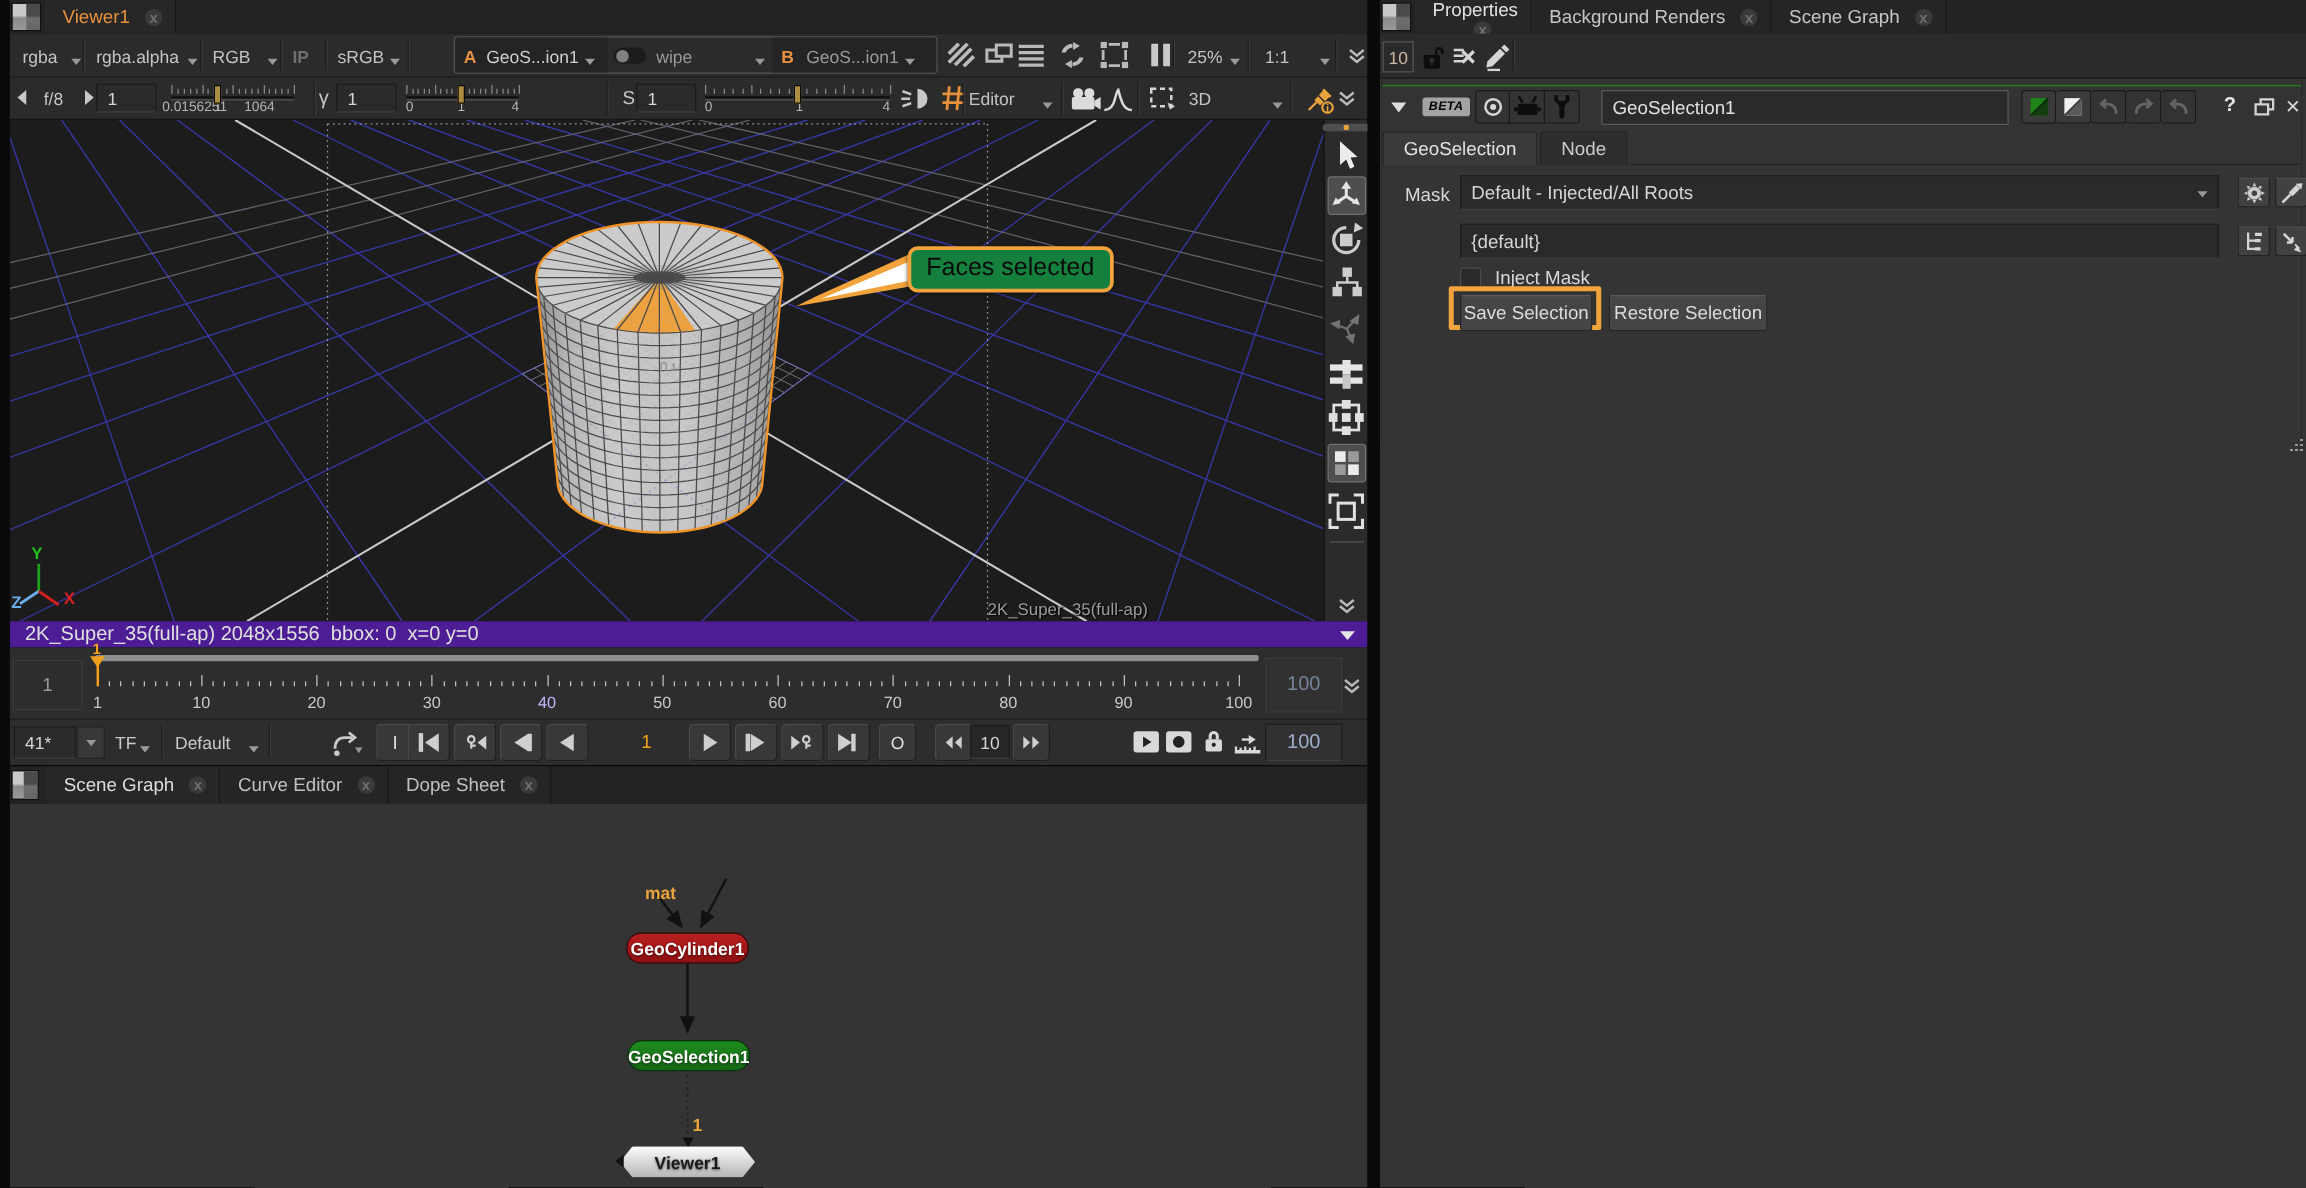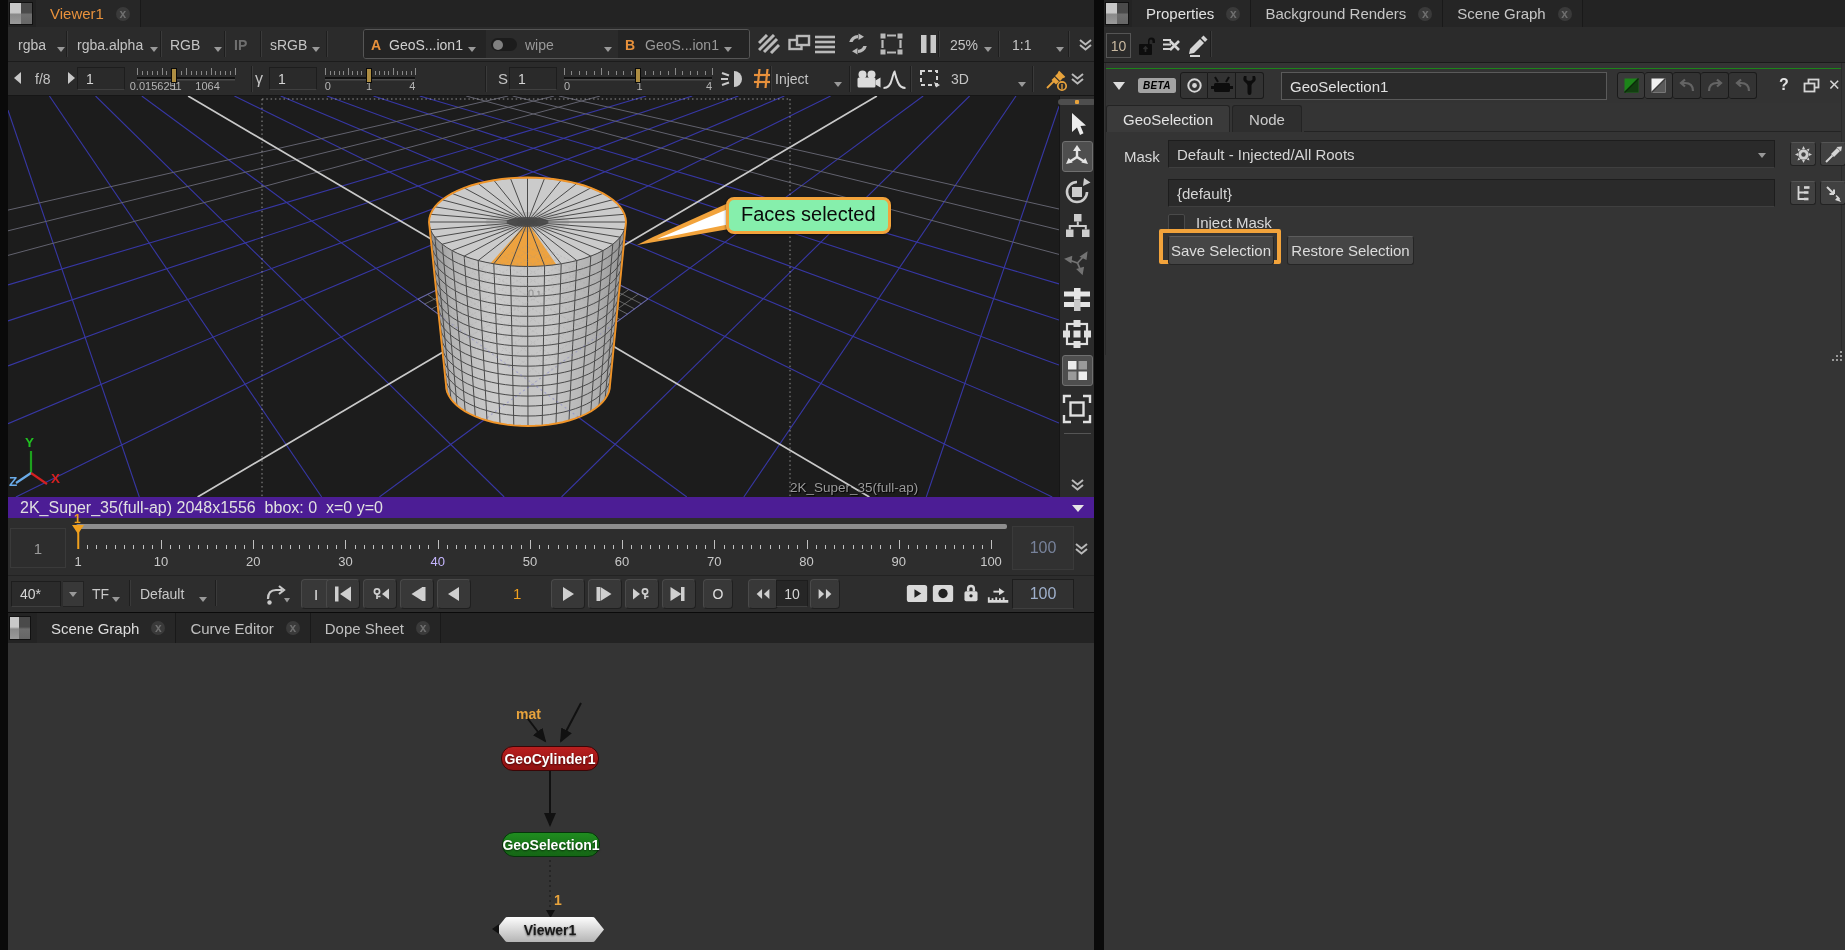--- a/index.html
+++ b/index.html
@@ -259,21 +259,21 @@
         </svg></div>
 <div class="abs" style="left:745px;top:6px;"><svg width="20" height="21" viewBox="0 0 20 21">
           <g stroke="#e8913c" stroke-width="2.2">
             <line x1="6.5" y1="1" x2="4.5" y2="20"></line>
             <line x1="14.5" y1="1" x2="12.5" y2="20"></line>
             <line x1="1" y1="7" x2="19" y2="7"></line>
             <line x1="1" y1="14" x2="19" y2="14"></line>
           </g>
         </svg></div>
 <div class="vsep" style="left:762px;"></div>
-<div class="abs" style="left:767px;top:9px;">Inject</div>
+<div class="abs" style="left:767px;top:9px;">Editor</div>
 <div class="abs" style="left:826px;top:13px;"><span class="darr"></span></div>
 <div class="vsep" style="left:841px;"></div>
 <div class="abs" style="left:847px;top:7px;"><svg width="26" height="21" viewBox="0 0 26 21">
           <g fill="#dcdcdc">
             <circle cx="7.5" cy="5.5" r="4"></circle>
             <circle cx="16.5" cy="5.5" r="4"></circle>
             <rect x="2.5" y="8.5" width="18" height="10" rx="1.5"></rect>
             <path d="M20.5 11.5 L25.5 8.5 L25.5 18.5 L20.5 15.5 Z"></path>
           </g>
         </svg></div>
@@ -518,21 +518,21 @@
 
 <g font-size="13.5px" font-weight="bold">
 <line x1="23" y1="355" x2="23" y2="377" stroke="#1da11d" stroke-width="2.2"></line>
 <line x1="23" y1="377" x2="8" y2="387" stroke="#6aabe8" stroke-width="2.2"></line>
 <line x1="23" y1="377" x2="39" y2="388" stroke="#d42020" stroke-width="2.2"></line>
 <text x="17" y="351" fill="#21c121">Y</text>
 <text x="1" y="390" fill="#6aabe8">Z</text>
 <text x="43" y="387" fill="#d42020">X</text>
 </g>
     </svg>
-    <div class="abs" style="left:718px;top:101px;background:#86efac;border:3px solid #f2a33b;border-radius:8px;padding:3px 12px 5px;color:#0a0a0a;font-size:20px;z-index:5;box-shadow:0 1px 3px rgba(0,0,0,.5);">Faces selected</div>
+    <div class="abs" style="left:718px;top:101px;background:#15803d;border:3px solid #f2a33b;border-radius:8px;padding:3px 12px 5px;color:#0a0a0a;font-size:20px;z-index:5;box-shadow:0 1px 3px rgba(0,0,0,.5);">Faces selected</div>
     <svg class="abs" style="left:615px;top:99px;z-index:4;" width="120" height="60" viewBox="0 0 120 60">
       <path d="M 112 5 L 30 42 L 14 50 L 112 33 Z" fill="#f2a33b"></path>
       <path d="M 112 11 L 34 44 L 112 28 Z" fill="#fff"></path>
     </svg>
     <div class="abs" style="left:782px;top:384px;color:#9a9a9a;font-size:13.5px;text-shadow:1px 1px 1px #000;">2K_Super_35(full-ap)</div>
   </div>
   <div id="vrail">
 <div style="width:38px;height:6px;background:#4e4e4e;border-radius:3px;margin-top:3px;position:relative;">
         <div style="position:absolute;left:17px;top:1px;width:4px;height:4px;background:#e8a33c;border-radius:1px;"></div>
       </div>
@@ -745,21 +745,21 @@
       <div class="field" style="position:absolute;left:1004px;top:8px;width:62px;height:44px;background:#313131;border:1px solid #3a3a3a;justify-content:center;color:#77829a;font-size:16px;">100</div>
       <svg width="15" height="14" viewBox="0 0 15 14" style="position:absolute;right:5px;top:24px;">
         <g stroke="#b9b9b9" stroke-width="2" fill="none">
           <path d="M2 2 L7.5 6.5 L13 2"></path>
           <path d="M2 7 L7.5 11.5 L13 7"></path>
         </g>
       </svg>
     </div>
   <div id="playbar">
       <div class="abs" style="left:3px;top:5px;">
-        <div class="field" style="width:50px;height:26px;background:#2b2b2b;">40*</div>
+        <div class="field" style="width:50px;height:26px;background:#2b2b2b;">41*</div>
       </div>
 <div class="abs" style="left:55px;top:5px;">
         <div style="width:21px;height:26px;background:#383838;border:1px solid #222;border-left:none;display:flex;align-items:center;justify-content:center;">
           <span class="darr"></span>
         </div>
       </div>
 <div class="abs" style="left:84px;top:10px;">TF</div>
 <div class="abs" style="left:104px;top:14px;"><span class="darr"></span></div>
 <div class="vsep" style="left:121px;"></div>
 <div class="abs" style="left:132px;top:10px;">Default</div>
@@ -905,21 +905,21 @@
     <div class="node" style="left:488px;top:274px;width:108px;background:linear-gradient(180deg,#fdfdfd,#b5b5b5);color:#1a1a1a;clip-path:polygon(10px 0,98px 0,108px 50%,98px 100%,10px 100%,0 50%);border:none;">Viewer1</div>
     <div class="abs" style="left:484px;top:281px;width:0;height:0;border-top:5px solid transparent;border-bottom:5px solid transparent;border-right:7px solid #111;"></div>
   </div>
 </div>
 
 <div class="abs" style="left:1094px;top:0;width:10px;height:950px;background:#0a0a0a;"></div>
 
 <div id="rightcol">
   <div id="rtabbar">
     <div class="ptabicon"></div>
-    <div class="tab" style="color:#e2e2e2;font-size:15px;">
+    <div class="tab" style="color:#e2e2e2;font-size:15px;flex-direction:column;">
         <span>Properties</span>
         <span class="x">x</span>
       </div>
     <div class="tab inactive" style="color:#c6c6c6;font-size:15px;">
         <span>Background Renders</span>
         <span class="x">x</span>
       </div>
     <div class="tab inactive" style="color:#c6c6c6;font-size:15px;">
         <span>Scene Graph</span>
         <span class="x">x</span>

